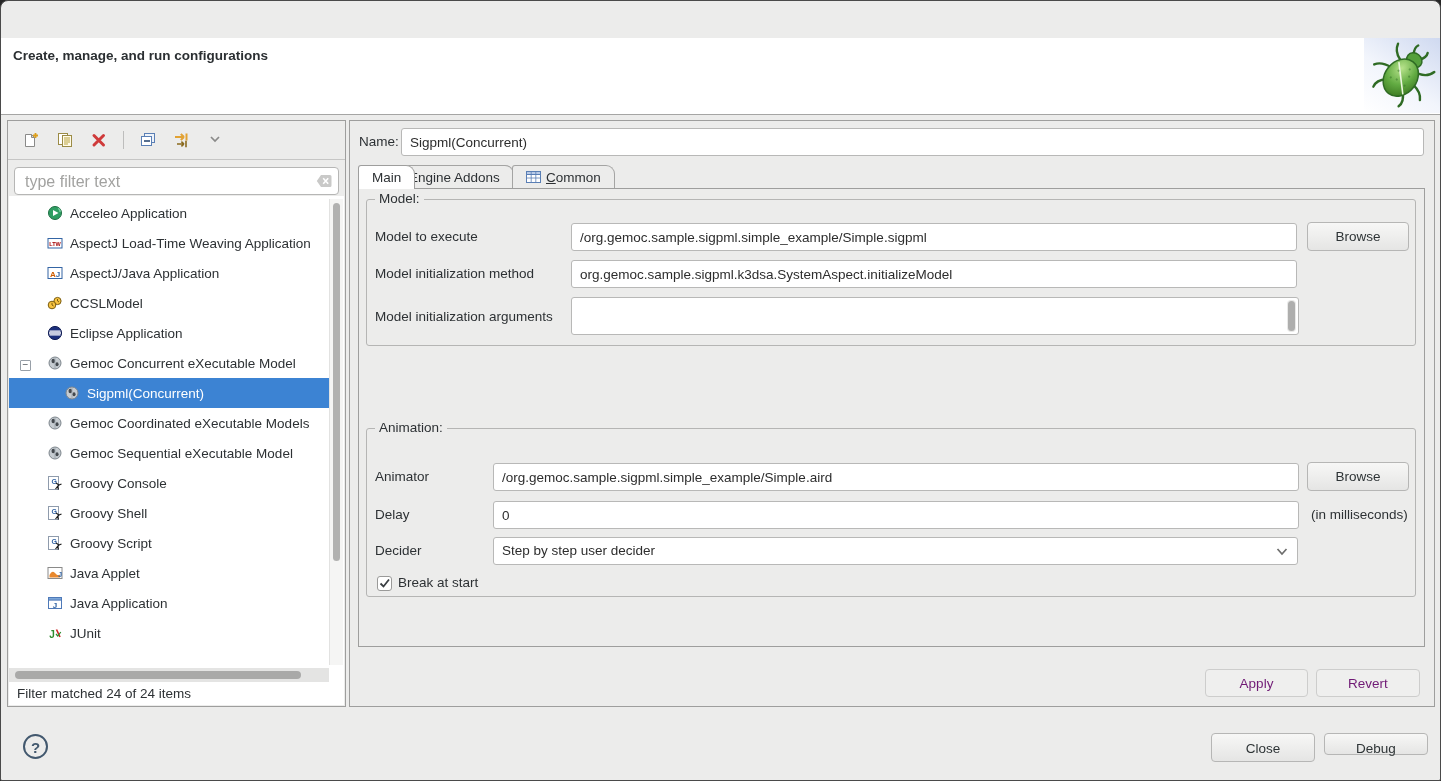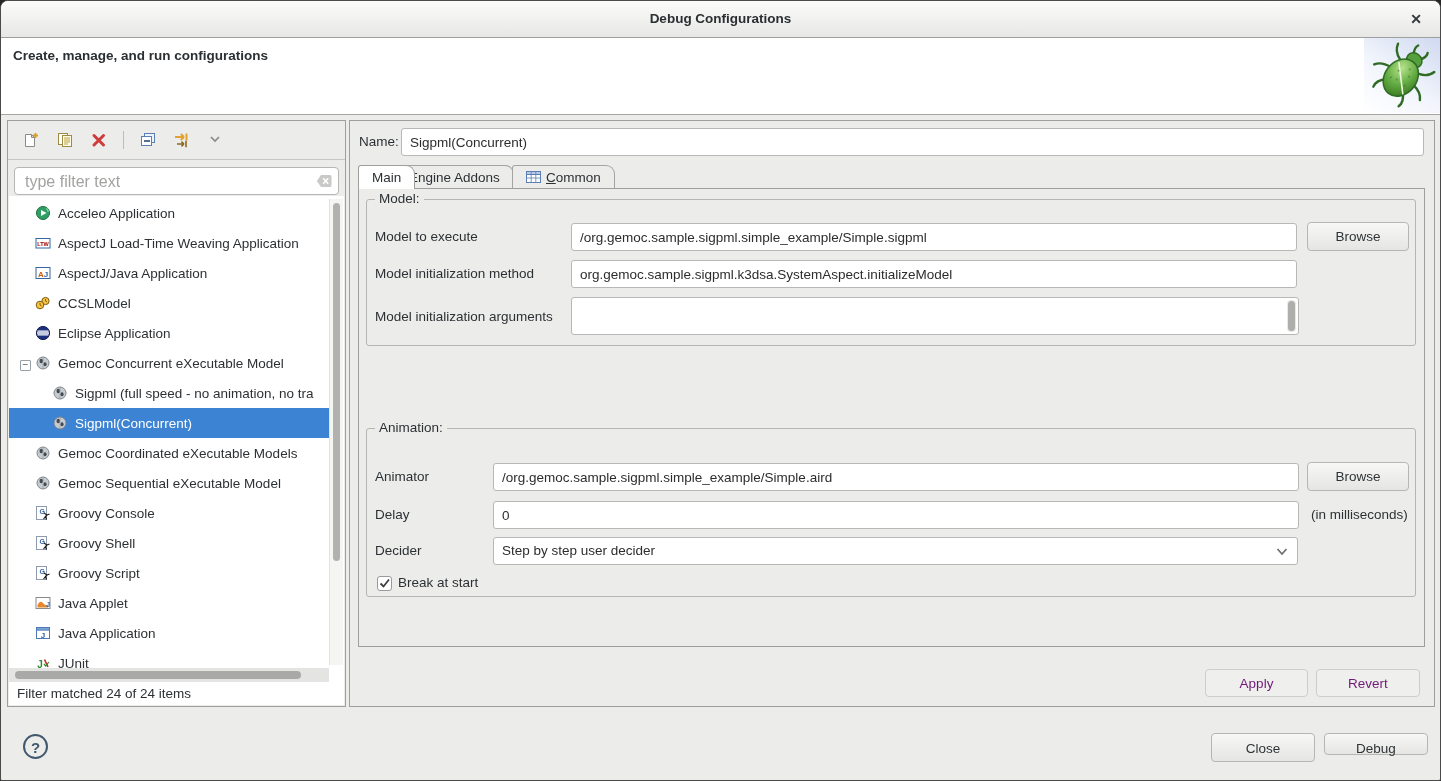--- a/index.html
+++ b/index.html
@@ -27,21 +27,21 @@
   #filter-input{position:absolute;left:8px;top:1px;right:28px;height:24px;border:none;outline:none;font-size:16px;color:#2d2d2d;font-family:inherit;background:transparent;}
   #filter-input::placeholder{color:#a2a2a0;}
   #filter-clear{position:absolute;right:6px;top:6px;width:16px;height:14px;line-height:0;}
   
   #tree-bg{left:1px;top:75px;right:1px;bottom:1px;background:#fff;}
   #tree-rows{left:1px;top:77px;width:322px;height:470px;overflow:hidden;}
   .tree-row{height:30px;display:flex;align-items:center;font-size:13.5px;color:#2d3134;white-space:nowrap;overflow:hidden;}
   .tree-row.selected{background:#3c83d3;color:#fff;}
   .tw{display:inline-block;flex:0 0 auto;text-align:left;}
   .exp{display:inline-block;width:9px;height:9px;border:1px solid #98a0a8;background:#fff;color:#4a5258;font-size:10px;line-height:7px;text-align:center;margin-left:11px;border-radius:1px;}
-  .tree-icon{margin:0 7px 0 4px;flex:0 0 auto;}
+  .tree-icon{margin:0 7px 0 16px;flex:0 0 auto;}
   
   #tree-vscroll{right:2px;top:78px;width:13px;height:466px;background:#f5f5f4;border-left:1px solid #e2e2e1;}
   #tree-vthumb{position:absolute;left:3px;top:4px;width:7px;height:358px;background:#b1b1b0;border-radius:4px;}
   #tree-hscroll{left:1px;right:16px;top:547px;height:14px;background:#e4e4e3;}
   #tree-hthumb{position:absolute;left:6px;top:3px;width:286px;height:8px;background:#a9a9a8;border-radius:4px;}
   #tree-status{left:2px;top:562px;right:2px;height:22px;background:#fff;font-size:13.5px;color:#2d3134;line-height:22px;padding-left:7px;}
   
   .lbl{font-size:13.5px;color:#2d3134;}
   .field{background:#fff;border:1px solid #b8b8b7;border-radius:3px;box-sizing:border-box;font-size:13.5px;color:#2d2d2d;font-family:inherit;padding:0 8px;outline:none;}
   #name-label{left:9px;top:7px;height:28px;line-height:28px;}
@@ -70,24 +70,20 @@
   #btn-apply{left:855px;top:548px;width:103px;height:28px;line-height:26px;position:absolute;}
   #btn-revert{left:966px;top:548px;width:104px;height:28px;line-height:26px;position:absolute;}
   .checkbox{position:absolute;width:15px;height:15px;background:#fff;border:1px solid #9a9a99;border-radius:3px;box-sizing:border-box;line-height:0;}
 </style>
 </head>
 <body>
 
 <div id="stage">
 <div id="window">
 
-  <div id="titlebar" class="abs">
-    <div id="title-text" class="abs">Debug Configurations</div>
-    <div id="win-close" class="abs">✕</div>
-  </div>
 
   <div id="header" class="abs">
     <div id="header-title" class="abs">Create, manage, and run configurations</div>
     <div id="banner" class="abs">
       <svg width="76" height="75" viewBox="0 0 76 75">
         <defs>
           <radialGradient id="bodyg" cx="35%" cy="30%" r="80%">
             <stop offset="0%" stop-color="#b8e38c"></stop>
                 <stop offset="55%" stop-color="#62ab42"></stop>
                 <stop offset="100%" stop-color="#39751f"></stop>
@@ -220,30 +216,20 @@
           <div class="tree-row">
             <span class="tw" style="width: 22px;"><span class="exp">−</span></span>
             <span class="icon16 tree-icon"><svg width="16" height="16" viewBox="0 0 16 16">
                 <circle cx="8" cy="8" r="6" fill="#c6ccd1" stroke="#7e868d"></circle>
                 <ellipse cx="6.3" cy="6" rx="1.8" ry="2.2" fill="#44494e"></ellipse>
                 <ellipse cx="10" cy="9.3" rx="1.6" ry="2" fill="#44494e"></ellipse>
                 <path d="M8 2v12" stroke="#9aa2a9" stroke-width="0.8"></path>
               </svg></span>
             <span>Gemoc Concurrent eXecutable Model</span>
           </div>
-          <div class="tree-row">
-            <span class="tw" style="width: 39px;"></span>
-            <span class="icon16 tree-icon"><svg width="16" height="16" viewBox="0 0 16 16">
-                <circle cx="8" cy="8" r="6" fill="#c6ccd1" stroke="#7e868d"></circle>
-                <ellipse cx="6.3" cy="6" rx="1.8" ry="2.2" fill="#44494e"></ellipse>
-                <ellipse cx="10" cy="9.3" rx="1.6" ry="2" fill="#44494e"></ellipse>
-                <path d="M8 2v12" stroke="#9aa2a9" stroke-width="0.8"></path>
-              </svg></span>
-            <span>Sigpml (full speed - no animation, no tra</span>
-          </div>
           <div class="tree-row selected">
             <span class="tw" style="width: 39px;"></span>
             <span class="icon16 tree-icon"><svg width="16" height="16" viewBox="0 0 16 16">
                 <circle cx="8" cy="8" r="6" fill="#c6ccd1" stroke="#7e868d"></circle>
                 <ellipse cx="6.3" cy="6" rx="1.8" ry="2.2" fill="#44494e"></ellipse>
                 <ellipse cx="10" cy="9.3" rx="1.6" ry="2" fill="#44494e"></ellipse>
                 <path d="M8 2v12" stroke="#9aa2a9" stroke-width="0.8"></path>
               </svg></span>
             <span>Sigpml(Concurrent)</span>
           </div>

